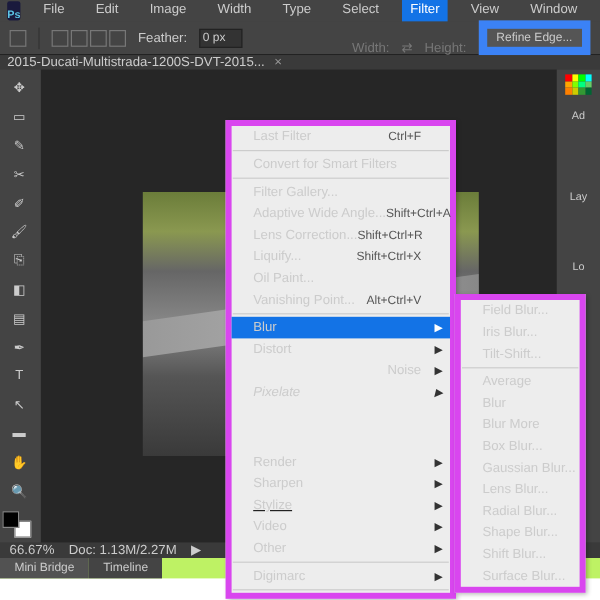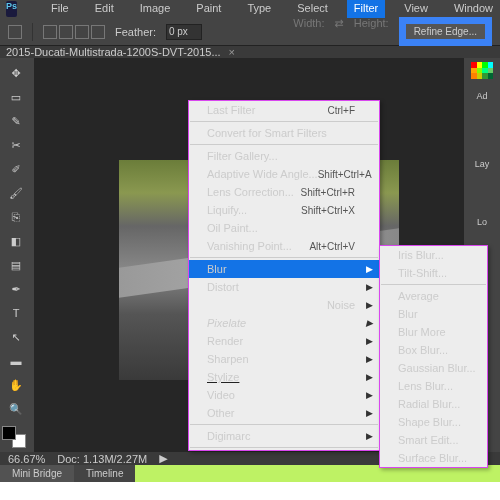--- a/index.html
+++ b/index.html
@@ -1,27 +1,27 @@
 <!DOCTYPE html>
 <html><head>
 <meta charset="utf-8">
 <style>
 *{margin:0;padding:0;box-sizing:border-box;font-family:"Segoe UI",Tahoma,sans-serif;font-size:11px;color:#ccc;user-select:none}
 body{width:500px;height:500px;background:#fff;overflow:hidden}
 .app{width:500px;height:478px;background:#444;display:flex;flex-direction:column}
 .titlebar{height:24px;background:#444;display:flex;align-items:center;padding:0 6px}
-.ps-logo{width:36px;height:16px;background:#1a1a3d;display:flex;align-items:flex-start;justify-content:center;border-radius:2px;margin-right:23px}
+.ps-logo{width:36px;height:16px;background:#1a1a3d;display:flex;align-items:flex-end;justify-content:center;border-radius:2px;margin-right:8px}
 .ps-logo span{color:#5cc6e8;font-weight:bold;font-size:9px}
 .menubar{height:18px;display:flex;gap:12px;padding-left:4px}
 .menuitem{padding:2px 7px;cursor:pointer}
 .menuitem.active{background:#1373e6;color:#fff}
 .optbar{height:28px;background:#444;border-bottom:1px solid #222;display:flex;align-items:center;padding:0 8px;gap:10px}
 .optbar .sep{width:1px;height:18px;background:#333}
 .optbar input{width:36px;height:16px;background:#333;border:1px solid #222;color:#ccc;font-size:10px;padding:0 2px}
-.opt-right{margin-left:auto;display:flex;gap:10px;align-items:flex-start}
+.opt-right{margin-left:auto;display:flex;gap:10px;align-items:flex-end}
 .opt-icon{width:14px;height:14px;border:1px solid #777}
 .btn{background:#555;border:7px solid #3b82f6;padding:2px 8px;font-size:10px;color:#ccc}
 .doctab{height:22px;background:#3a3a3a;display:flex;align-items:center;padding-left:6px;font-size:10px;color:#ddd}
 .doctab .x{margin-left:8px;color:#999}
 .workspace{flex:1;display:flex;background:#333;position:relative}
 .toolbox{width:34px;background:#444;display:flex;flex-direction:column;padding:4px 2px;gap:2px;position:relative;z-index:100}
 .tool{width:28px;height:22px;display:flex;align-items:center;justify-content:center;color:#ccc;position:relative}
 .swatch{width:26px;height:22px;position:relative;margin-top:4px}
 .swatch .fg{position:absolute;width:14px;height:14px;background:#000;border:1px solid #888;top:0;left:0}
 .swatch .bg{position:absolute;width:14px;height:14px;background:#fff;border:1px solid #888;bottom:0;right:2px}
@@ -31,21 +31,21 @@
 .image::after{content:"";position:absolute;left:0;top:40%;width:100%;height:30px;background:linear-gradient(90deg,#999 0%,#aaa 50%,#888 100%);transform:skewY(-8deg)}
 .panels{width:36px;background:#444;display:flex;flex-direction:column;align-items:center;padding-top:4px;gap:6px}
 .panel-swatch{width:22px;display:grid;grid-template-columns:repeat(4,1fr);gap:0}
 .panel-swatch div{width:100%;aspect-ratio:1}
 .pr{font-size:9px;color:#ccc;writing-mode:horizontal-tb;margin-top:6px}
 .statusbar{height:22px;background:#3a3a3a;display:flex;align-items:center;padding:0 8px;font-size:10px;gap:12px}
 .tabs{height:20px;background:#bef264;display:flex}
 .tabs div{padding:3px 12px;font-size:10px;color:#ccc;background:#444}
 .tabs div.active{background:#525252}
 
-.menu{position:absolute;background:#ededed;border:1px solid #d946ef;box-shadow:2px 2px 4px rgba(0,0,0,.3);z-index:200}
+.menu{position:absolute;background:#ededed;border:5px solid #d946ef;box-shadow:2px 2px 4px rgba(0,0,0,.3);z-index:200}
 .filter-menu{left:188px;top:42px;width:192px}
 .blur-menu{left:379px;top:187px;width:109px}
 .mi{padding:3px 24px 3px 18px;color:#222;display:flex;justify-content:space-between;align-items:center;white-space:nowrap}
 .mi.disabled{color:#999}
 .mi.hi{background:#1373e6;color:#fff}
 .mi .short{color:#555;font-size:10px}
 .mi .arr{position:absolute;right:6px;font-size:9px;color:#333}
 .mi.hi .arr{color:#fff}
 .msep{height:1px;background:#ccc;margin:2px 1px}
 </style>
@@ -55,21 +55,21 @@
 <div class="app">
 
   <div class="titlebar">
     <div class="ps-logo">
         <span>Ps</span>
       </div>
     <div class="menubar" id="menubar">
         <div class="menuitem">File</div>
         <div class="menuitem">Edit</div>
         <div class="menuitem">Image</div>
-        <div class="menuitem">Paint</div>
+        <div class="menuitem">Width</div>
         <div class="menuitem">Type</div>
         <div class="menuitem">Select</div>
         <div class="menuitem active">Filter</div>
         <div class="menuitem">View</div>
         <div class="menuitem">Window</div>
         <div class="menuitem">Width</div>
       </div>
   </div>
 
   <div class="optbar">
@@ -187,21 +187,21 @@
           <span class="arr">▶</span>
         </div>
         <div class="mi" style="position: relative; justify-content: flex-end;">
           <span>Noise</span>
           <span class="arr">▶</span>
         </div>
         <div class="mi" style="position: relative; font-style: italic;">
           <span>Pixelate</span>
           <span class="arr">▶</span>
         </div>
-        <div class="mi" style="position: relative;">
+        <div class="mi" style="position: relative; margin-top: 40px;">
           <span>Render</span>
           <span class="arr">▶</span>
         </div>
         <div class="mi" style="position: relative;">
           <span>Sharpen</span>
           <span class="arr">▶</span>
         </div>
         <div class="mi" style="position: relative; text-decoration: underline;">
           <span>Stylize</span>
           <span class="arr">▶</span>
@@ -217,20 +217,23 @@
         <div class="msep"></div>
         <div class="mi" style="position: relative;">
           <span>Digimarc</span>
           <span class="arr">▶</span>
         </div>
         <div class="msep"></div>
       </div>
 
     <div class="menu blur-menu" id="blur-menu">
         <div class="mi">
+          <span>Field Blur...</span>
+        </div>
+        <div class="mi">
           <span>Iris Blur...</span>
         </div>
         <div class="mi">
           <span>Tilt-Shift...</span>
         </div>
         <div class="msep"></div>
         <div class="mi">
           <span>Average</span>
         </div>
         <div class="mi">
@@ -248,21 +251,21 @@
         <div class="mi">
           <span>Lens Blur...</span>
         </div>
         <div class="mi">
           <span>Radial Blur...</span>
         </div>
         <div class="mi">
           <span>Shape Blur...</span>
         </div>
         <div class="mi">
-          <span>Smart Edit...</span>
+          <span>Shift Blur...</span>
         </div>
         <div class="mi">
           <span>Surface Blur...</span>
         </div>
       </div>
   </div>
 
   <div class="statusbar">
     <span>66.67%</span>
     <span>Doc: 1.13M/2.27M</span>

